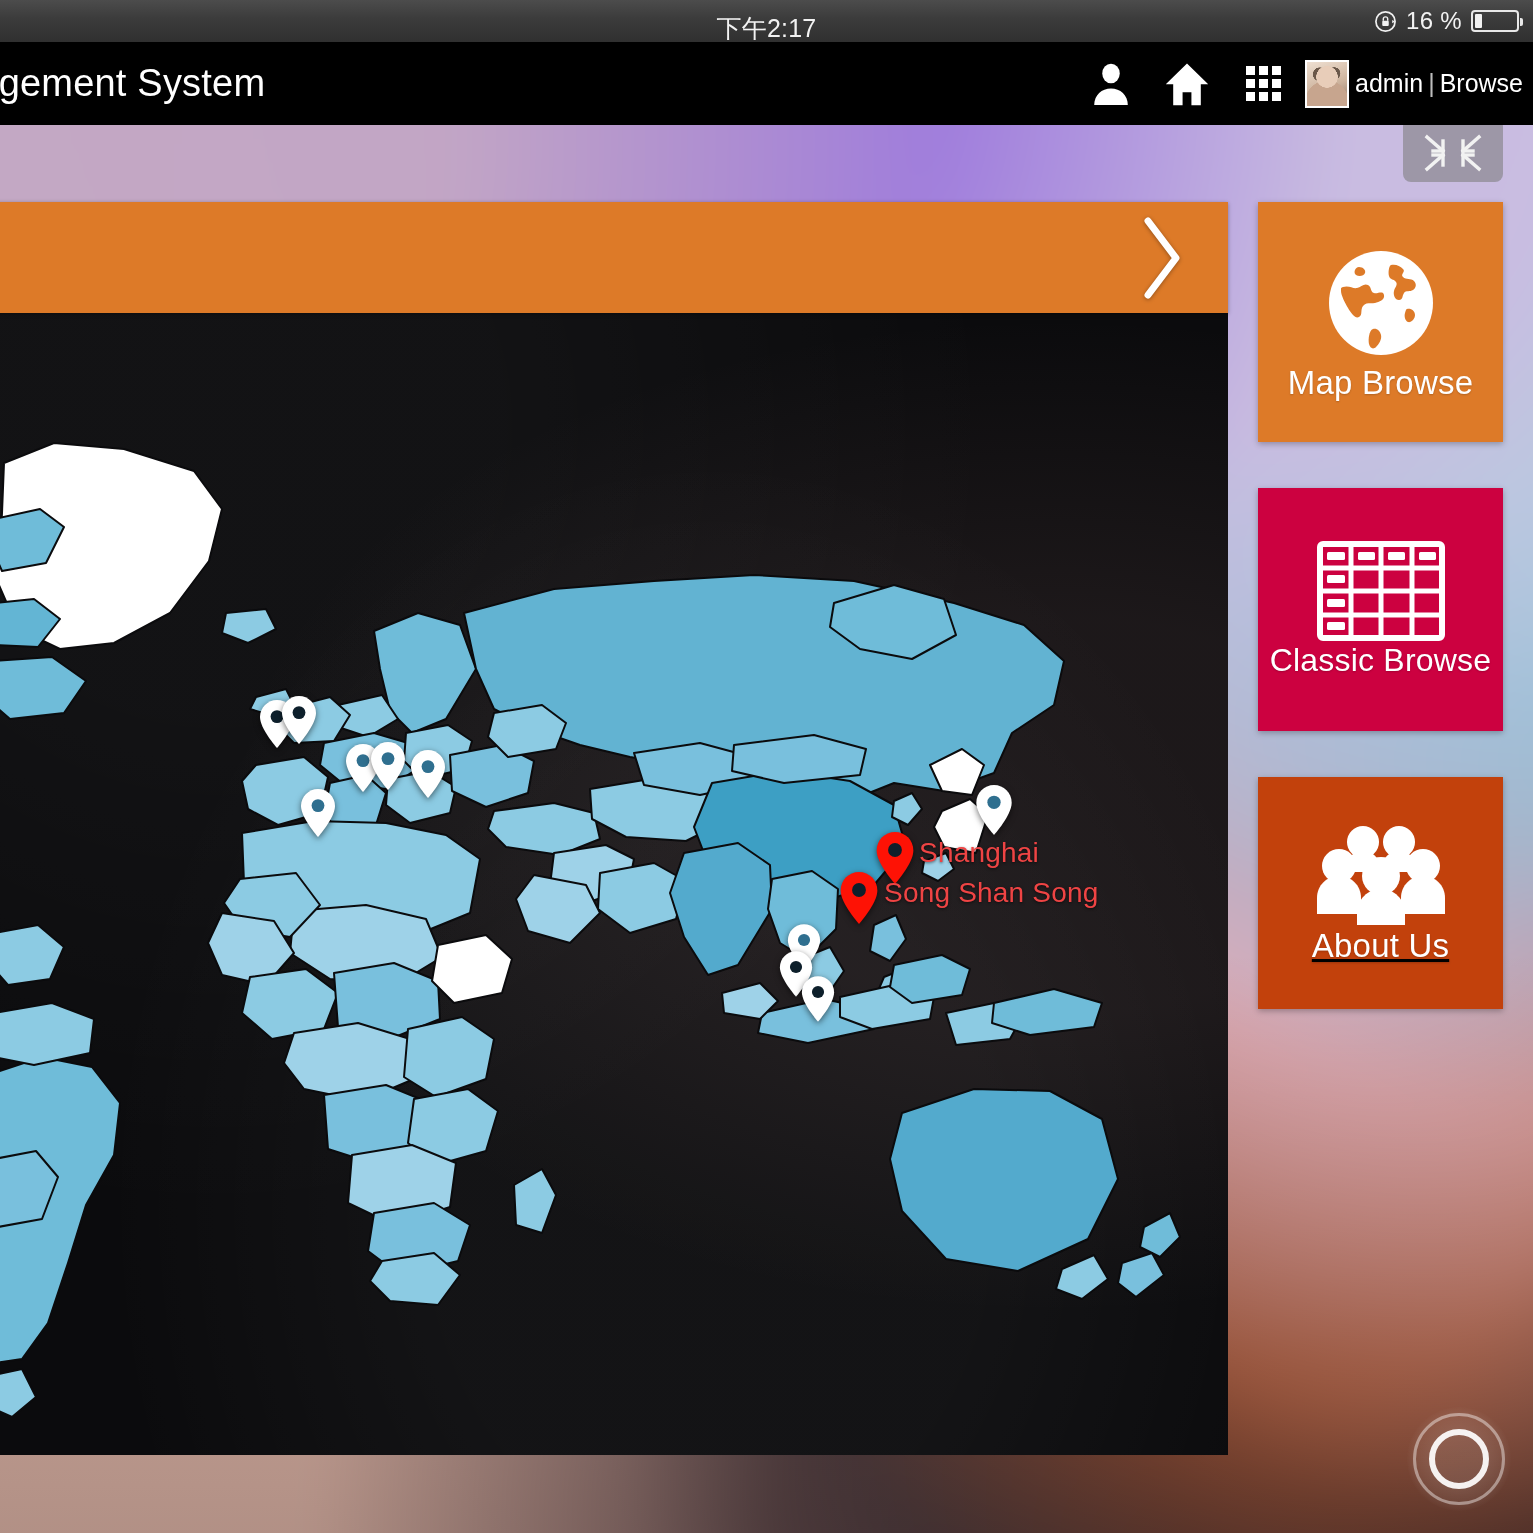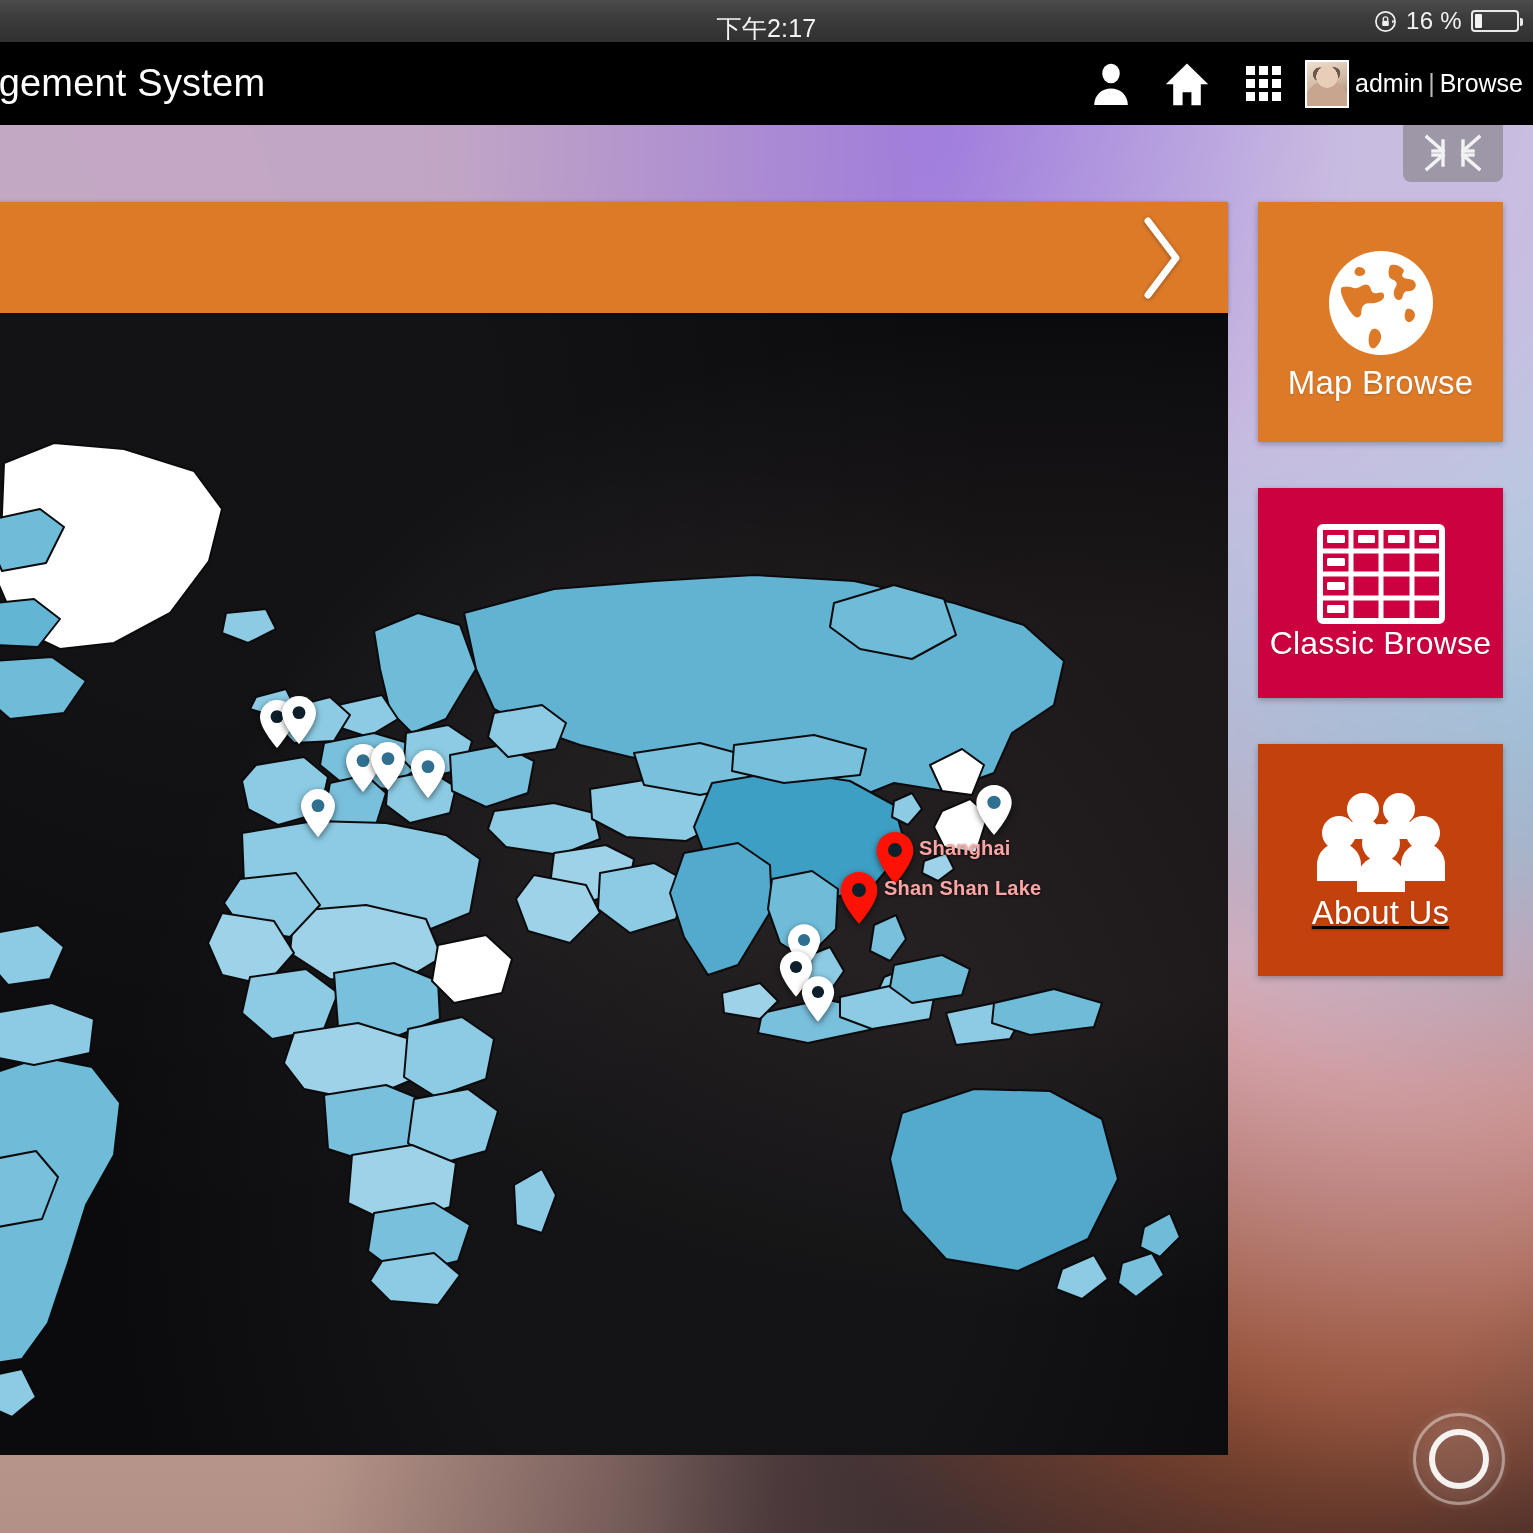--- a/index.html
+++ b/index.html
@@ -125,34 +125,34 @@
     background:
       radial-gradient(ellipse at 58% 78%, rgba(255,255,255,.035) 0 28%, rgba(0,0,0,0) 60%),
       radial-gradient(ellipse at 86% 44%, rgba(184,140,140,.10) 0 22%, rgba(0,0,0,0) 55%),
       radial-gradient(ellipse at 18% 10%, rgba(255,255,255,.03) 0 20%, rgba(0,0,0,0) 55%);
   }
   .map-svg{position:absolute;left:0;top:0;width:1234px;height:1142px;}
 
   .marker{position:absolute;z-index:30;}
   .marker svg{display:block;filter:drop-shadow(0 2px 3px rgba(0,0,0,.55));}
   .marker-label{
-    position:absolute;z-index:31;color:#fca5a5;font-weight:bold;
-    font-size:20px;white-space:nowrap;letter-spacing:.2px;
+    position:absolute;z-index:31;color:#ef4444;font-weight:normal;
+    font-size:28px;white-space:nowrap;letter-spacing:.2px;
     text-shadow:0 1px 3px rgba(0,0,0,.6);
   }
 
   
   .tiles{position:absolute;right:30px;top:202px;width:245px;z-index:25;}
   .tile{
     width:245px;position:relative;margin-bottom:46px;
     box-shadow:0 2px 6px rgba(0,0,0,.28);
     display:flex;flex-direction:column;align-items:center;justify-content:center;
   }
   .tile-map{height:240px;background:#dd7a28;}
-  .tile-classic{height:210px;background:#cc0140;text-align:right;}
+  .tile-classic{height:243px;background:#cc0140;text-align:right;}
   .tile-about{height:232px;background:#0cb07f;}
   .tile-ico{display:flex;align-items:center;justify-content:center;}
   .tile-ico svg{display:block;}
   .tile-label{
     color:#fff;font-size:33px;font-weight:400;margin-top:1px;letter-spacing:.2px;
     text-shadow:0 1px 2px rgba(0,0,0,.20);
   }
   .tile-classic .tile-label{font-size:32px;}
 
   
@@ -434,21 +434,21 @@
         </svg>
     </div>
     <div class="marker-label" style="left:925px;top:524px">Shanghai</div>
 
     <div class="marker" style="left:844px;top:558px">
       <svg width="42" height="54" viewBox="0 0 38 50">
           <path d="M19 1C9.6 1 2 8.6 2 18c0 12 17 31 17 31s17-19 17-31C36 8.6 28.4 1 19 1z" fill="#fe1205"></path>
           <circle cx="19" cy="17.6" r="6.4" fill="#0d1f2b"></circle>
         </svg>
     </div>
-    <div class="marker-label" style="left:890px;top:564px">Shan Shan Lake</div>
+    <div class="marker-label" style="left:890px;top:564px">Song Shan Song</div>
   </div>
 
   <div class="tiles">
 
     <div class="tile tile-map" style="background: rgb(221, 122, 40);">
       <span class="tile-ico">
         <svg width="120" height="120" viewBox="0 0 120 120">
           <circle cx="60" cy="60" r="52" fill="#ffffff"></circle>
           <g fill="#dd7a28">
             <path d="M22 44c6-2 10 2 14 1s7-5 11-3 2 7 6 8 9-3 10 2-5 7-9 8-9-1-12 3 0 9-4 11-8-4-11-9-7-13-7-17 0-3 2-4z"></path>

